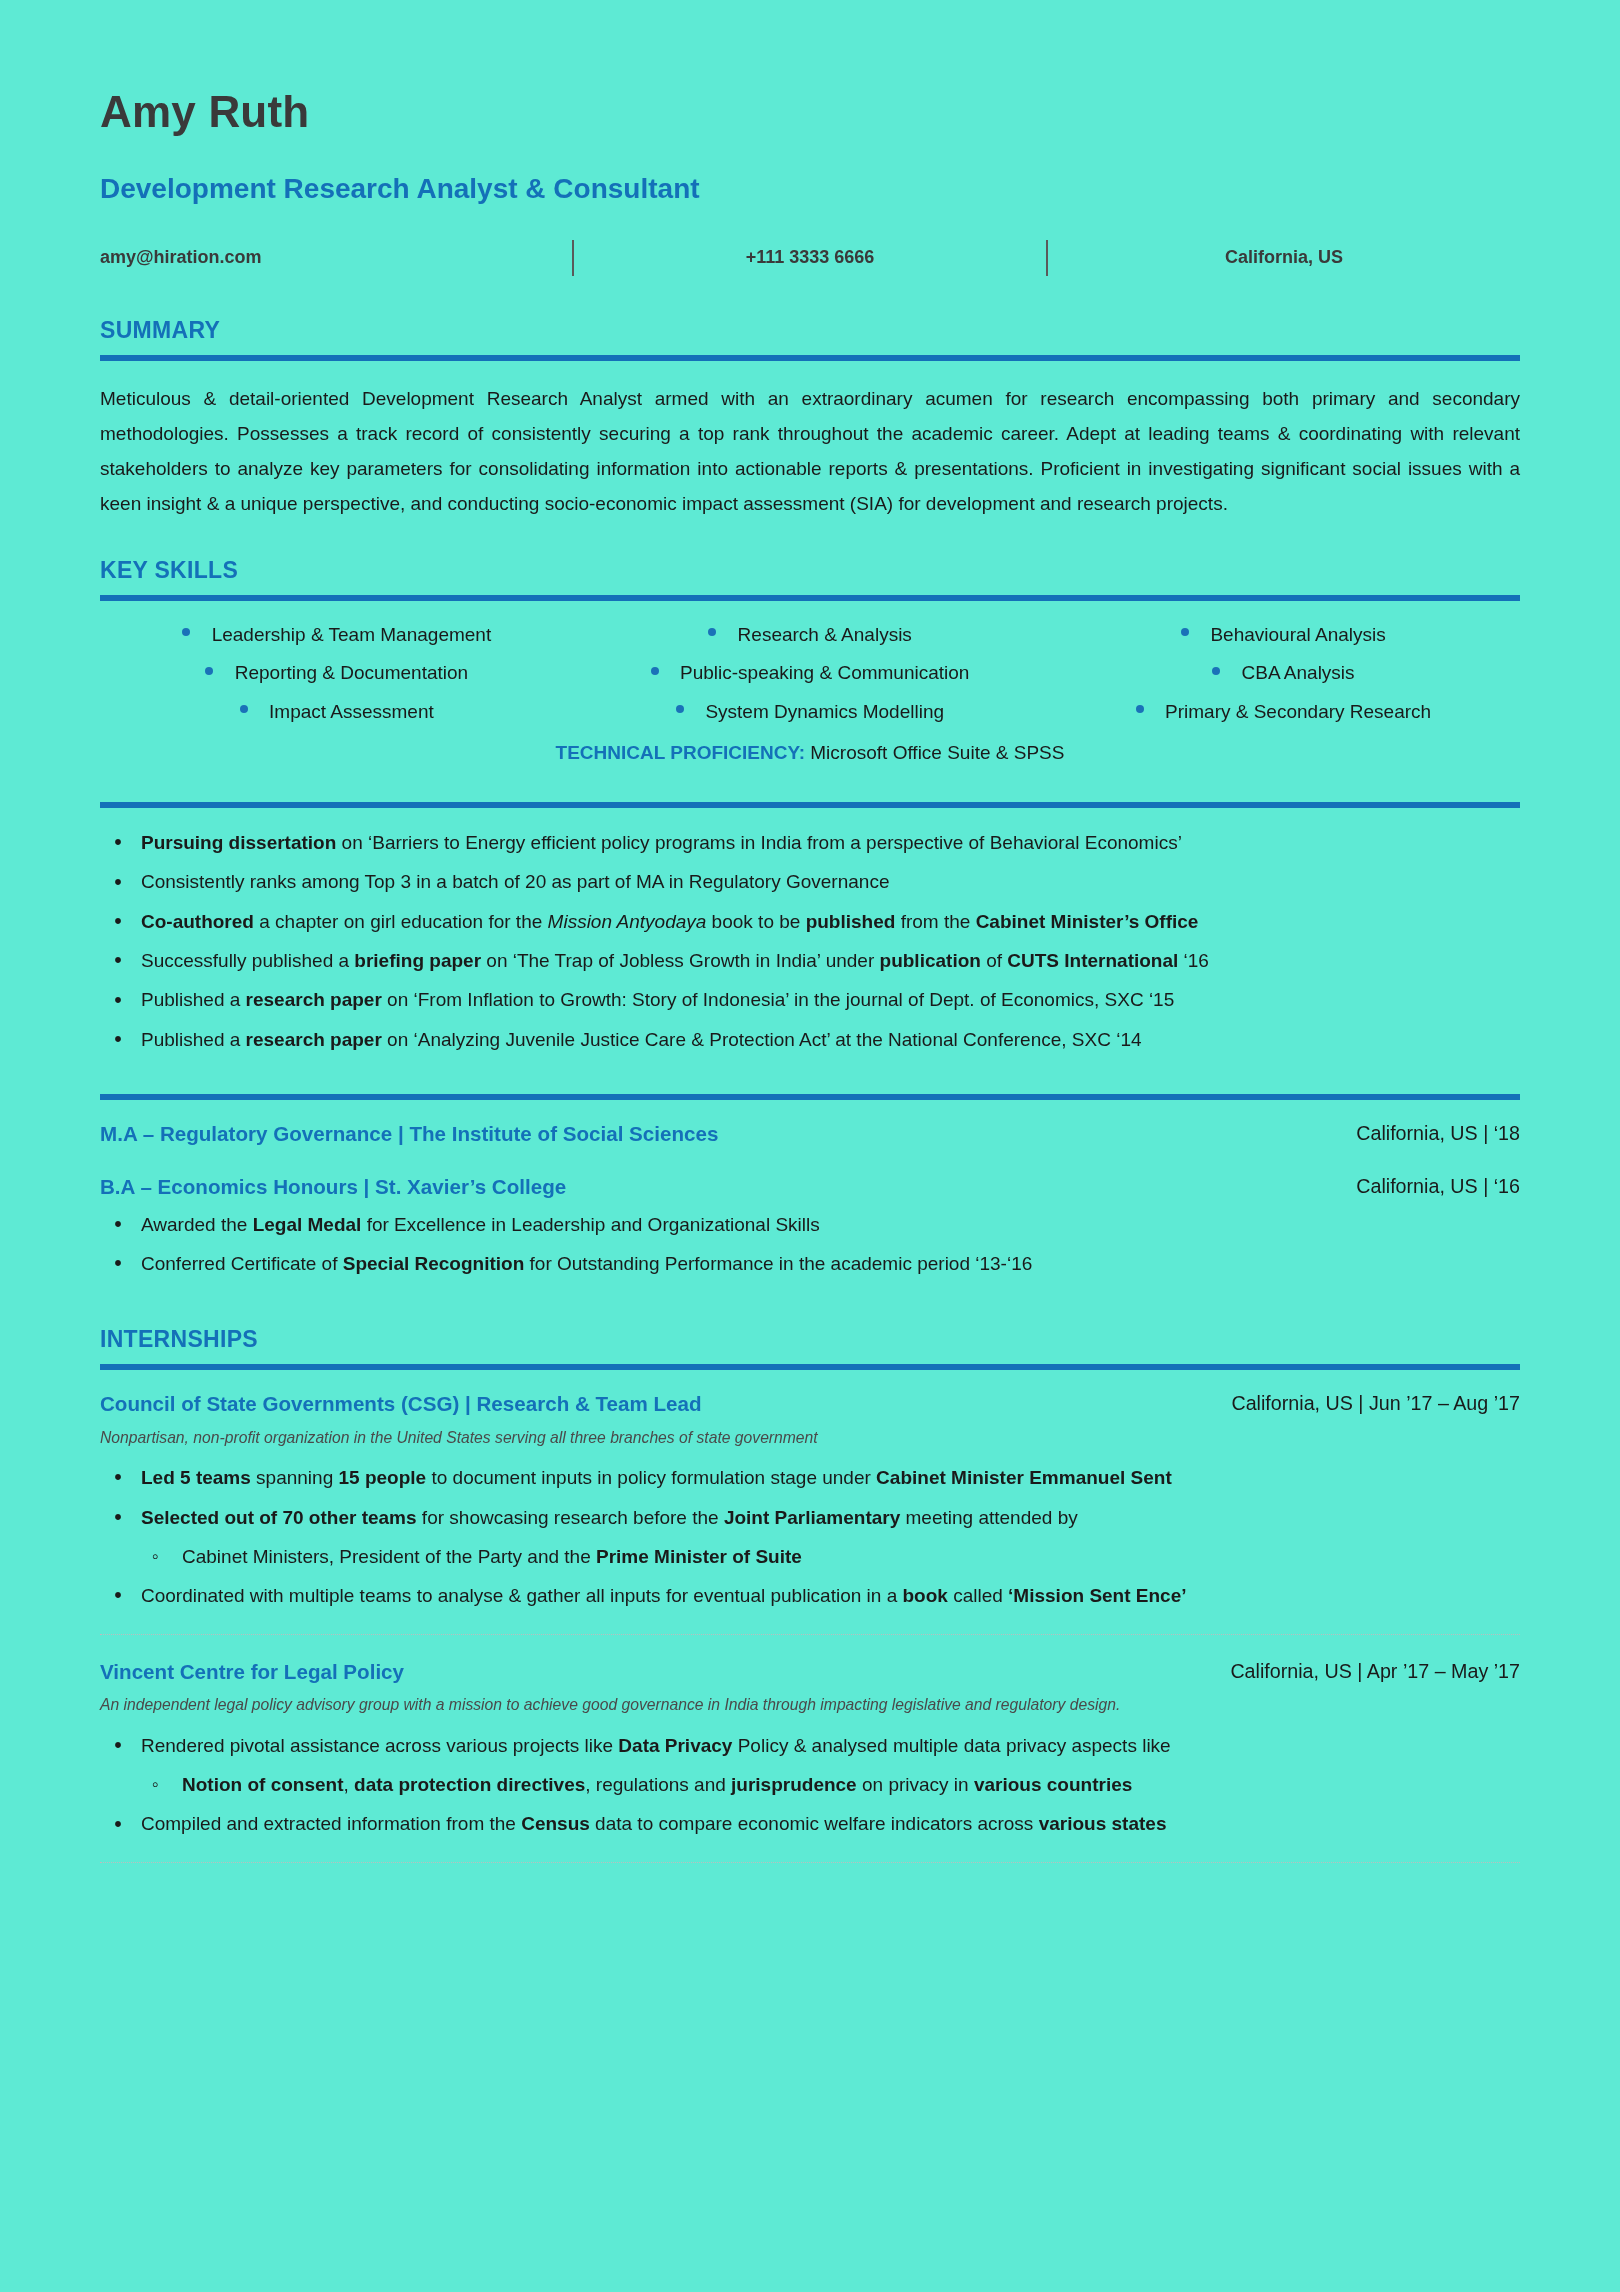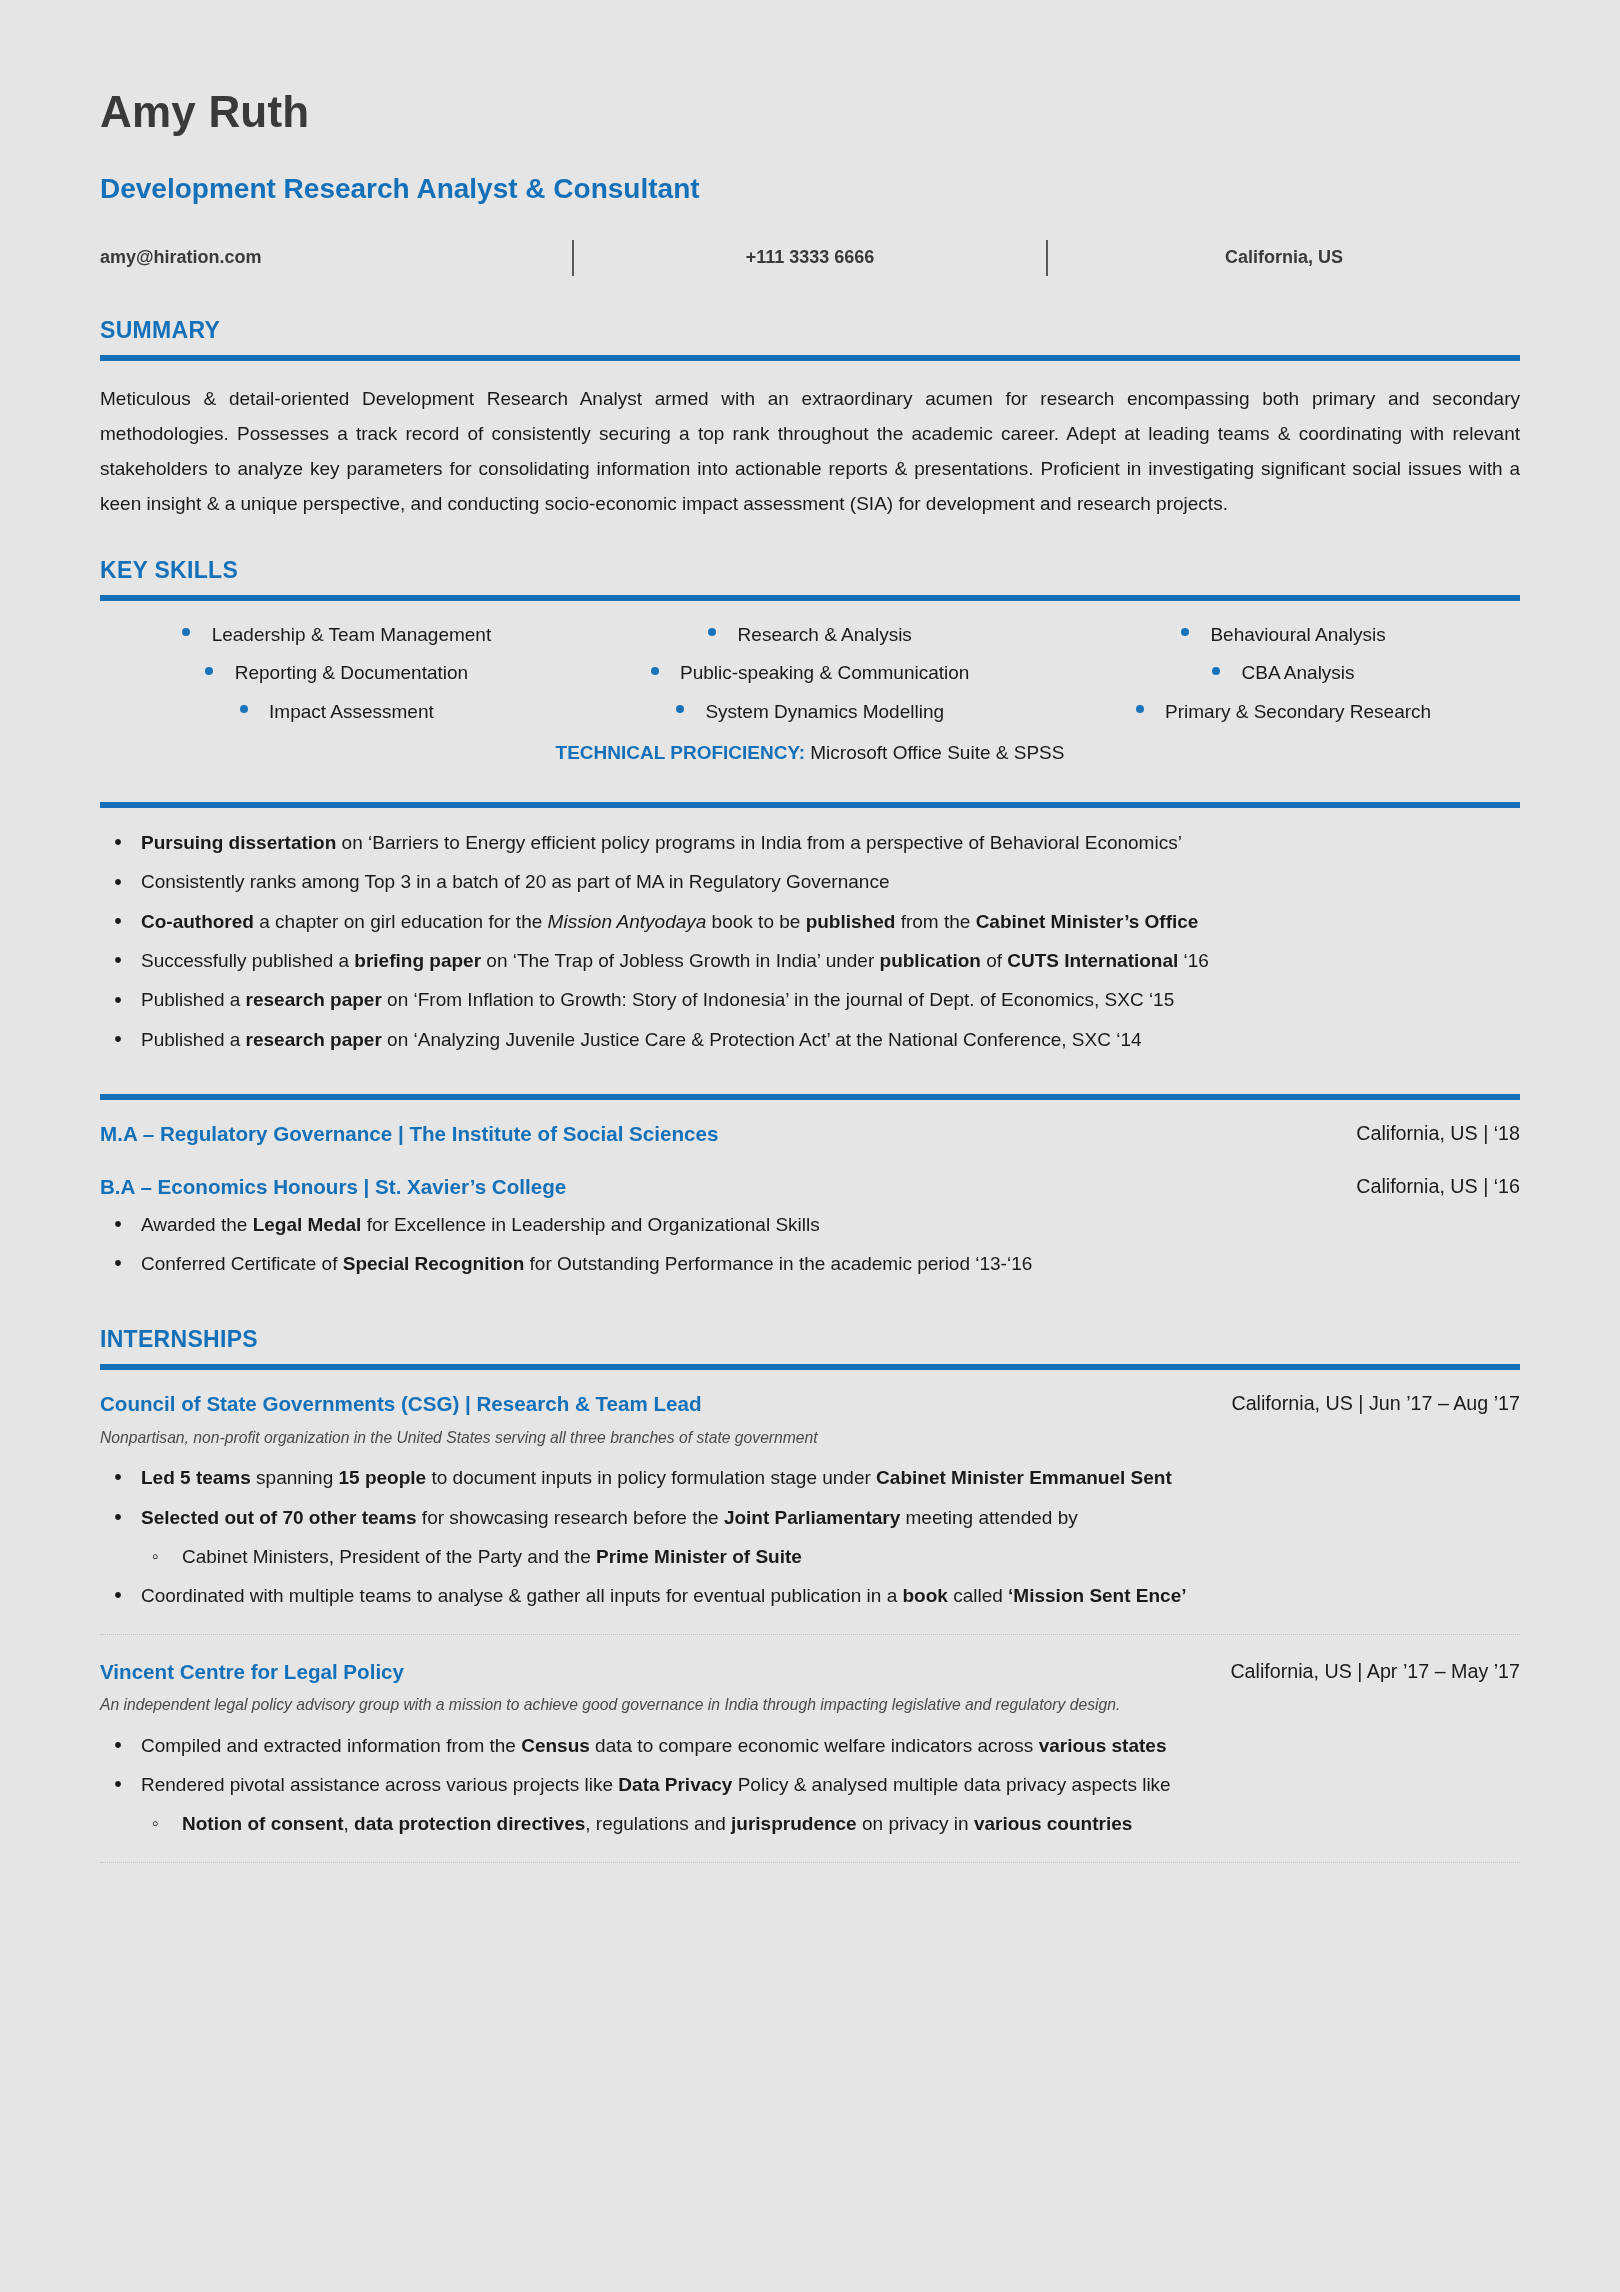--- a/index.html
+++ b/index.html
@@ -12,21 +12,21 @@
     min-height: 2293px;
     font-family: "Liberation Sans", sans-serif;
     color: #1a1a1a;
     -webkit-font-smoothing: antialiased;
   }
   .page {
     width: 1620px;
     min-height: 2293px;
     box-sizing: border-box;
     padding: 88px 100px 36px 100px;
-    background: #e5e5e5;
+    background: #5eead4;
   }
 
   
   .name {
     font-size: 44px;
     font-weight: bold;
     color: #3a3a3a;
     letter-spacing: 0.2px;
     line-height: 1.1;
     margin: 0 0 36px 0;
@@ -323,24 +323,24 @@
           </ul>
           <div class="dotted-sep"></div>
         </div>
         <div>
           <div class="entry-head">
             <div class="entry-title">Vincent Centre for Legal Policy</div>
             <div class="entry-meta">California, US | Apr ’17 – May ’17</div>
           </div>
           <div class="entry-desc">An independent legal policy advisory group with a mission to achieve good governance in India through impacting legislative and regulatory design.</div>
           <ul class="bl">
-            <li>Compiled and extracted information from the <b>Census</b> data to compare economic welfare indicators across <b>various states</b></li>
             <li>Rendered pivotal assistance across various projects like <b>Data Privacy</b> Policy &amp; analysed multiple data privacy aspects like<ul class="sub">
                 <li><b>Notion of consent</b>, <b>data protection directives</b>, regulations and <b>jurisprudence</b> on privacy in <b>various countries</b></li>
               </ul></li>
+            <li>Compiled and extracted information from the <b>Census</b> data to compare economic welfare indicators across <b>various states</b></li>
           </ul>
           <div class="dotted-sep"></div>
         </div>
       </div>
   </div>
 
 </div>
 
 
 </body></html>

